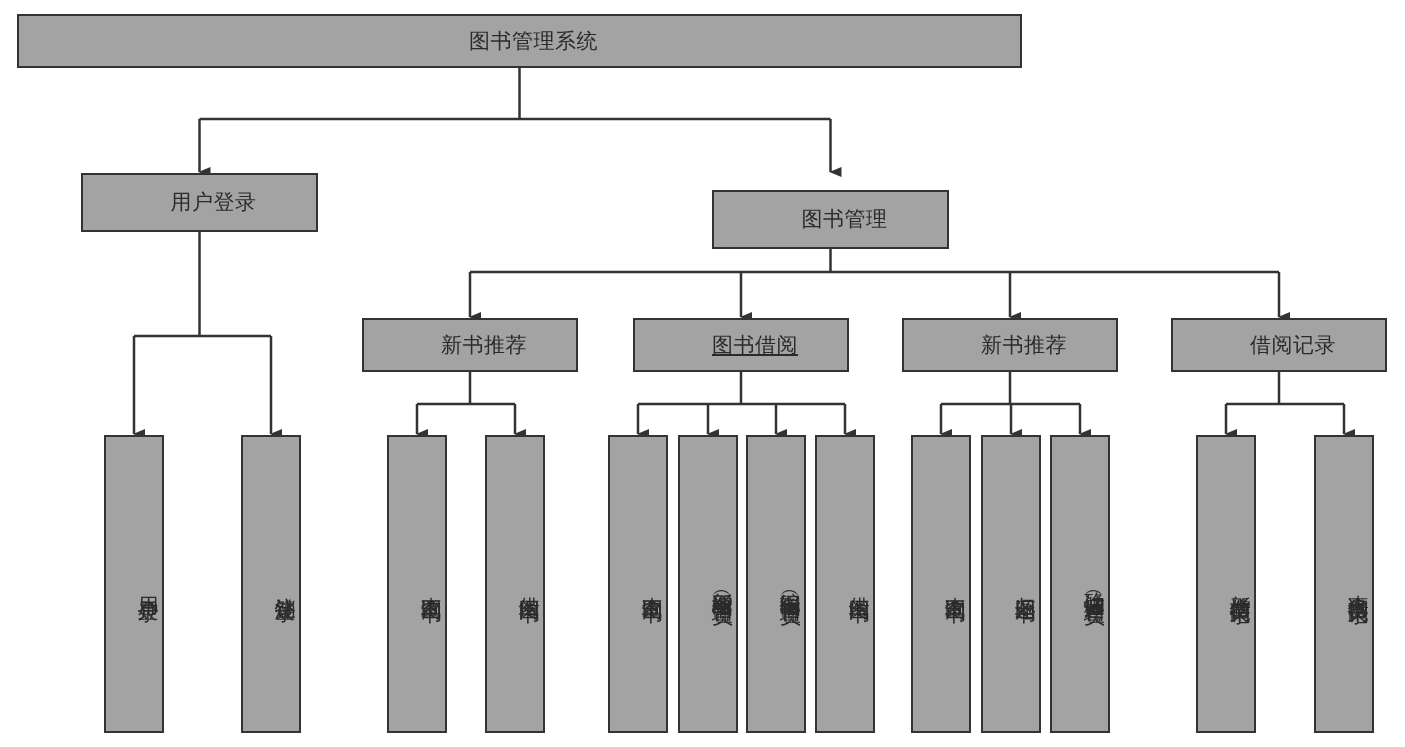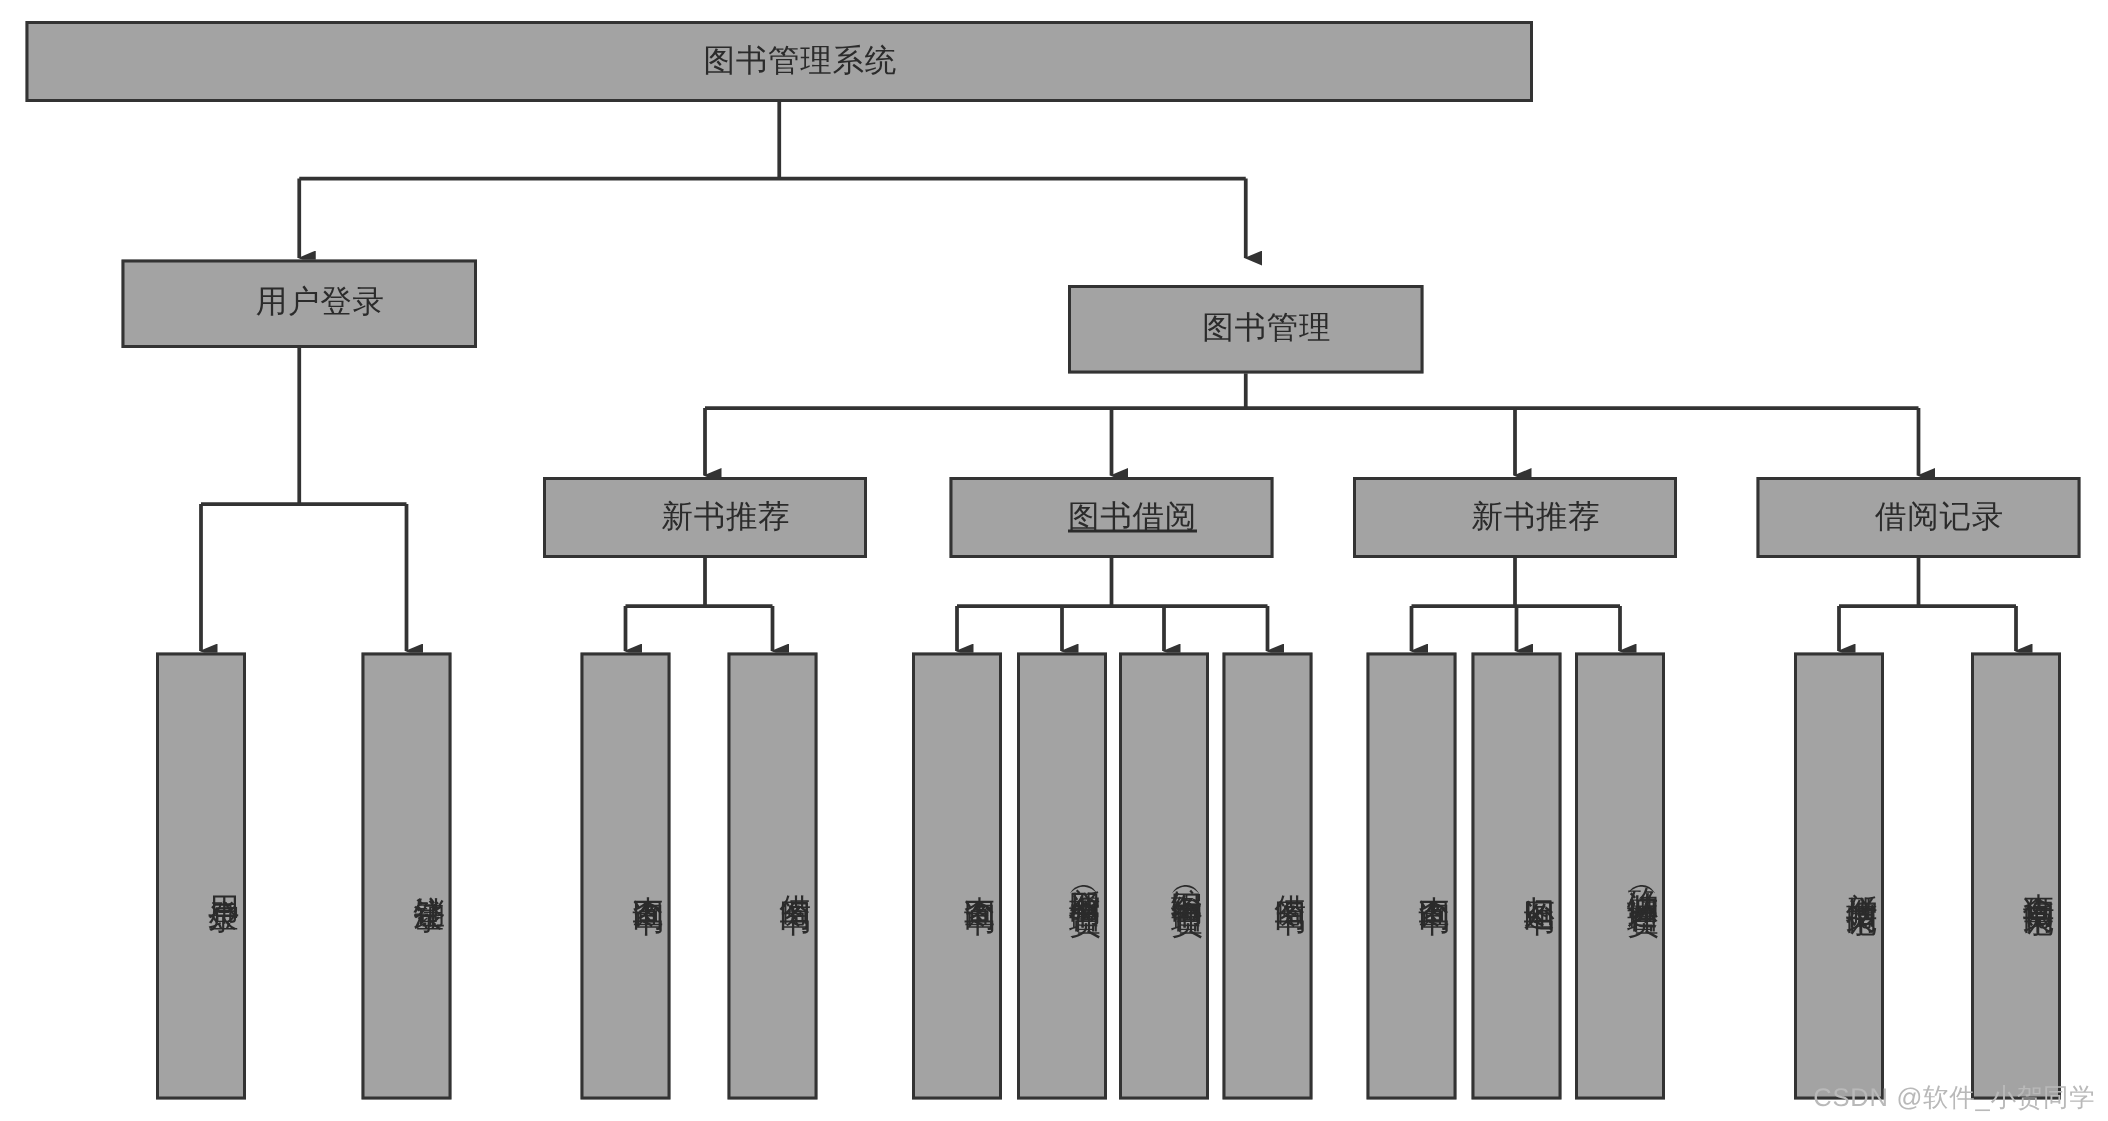--- a/index.html
+++ b/index.html
@@ -167,14 +167,13 @@
         <span class="lbl">确认归还（管理员）</span>
       </div>
       <div class="node vertical" style="left: 1196px; top: 435px; width: 60px; height: 298px;">
         <span class="lbl">新增借阅记录</span>
       </div>
       <div class="node vertical" style="left: 1314px; top: 435px; width: 60px; height: 298px;">
         <span class="lbl">查询借阅记录</span>
       </div>
     </div>
 
-  <div class="watermark">CSDN @软件_小贺同学</div>
 </div>
 
 </body></html>

